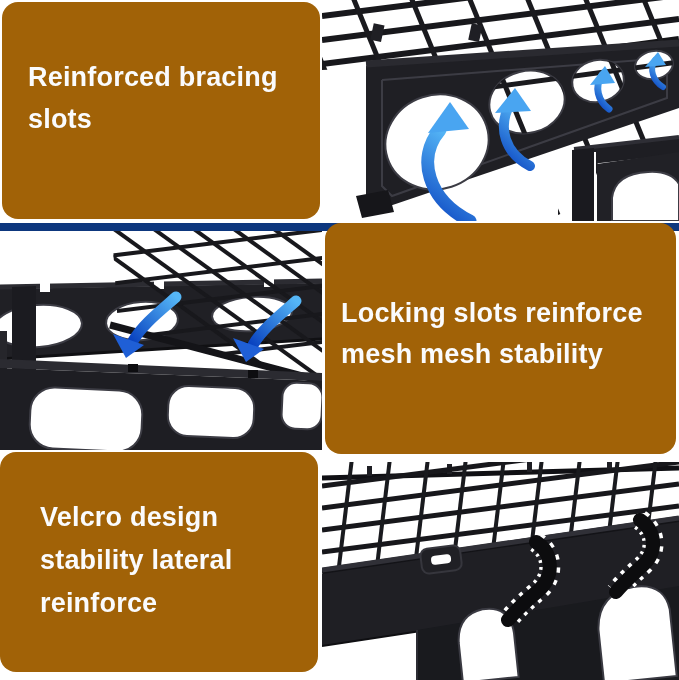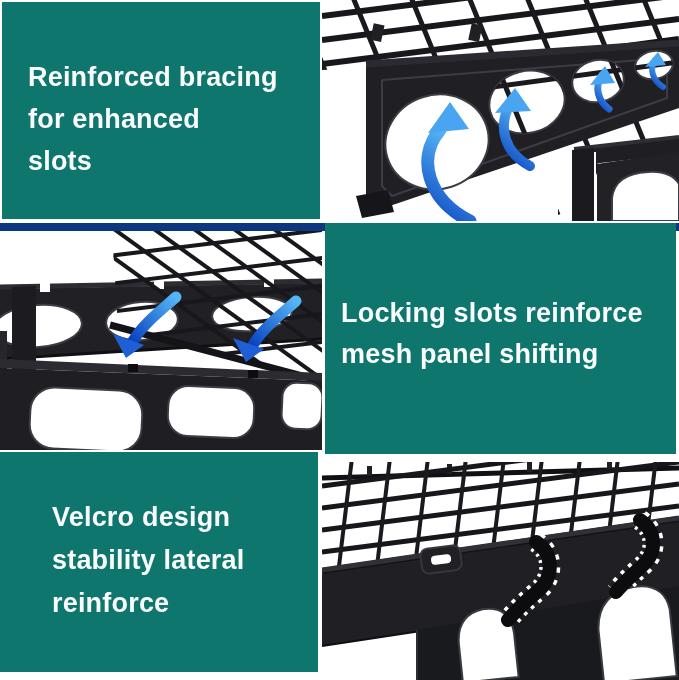--- a/index.html
+++ b/index.html
@@ -1,55 +1,54 @@
 <!DOCTYPE html>
 <html><head>
 <meta charset="utf-8">
 <style>
   html,body{margin:0;padding:0;background:#ffffff;}
   #canvas{
     position:relative;width:679px;height:680px;background:#ffffff;overflow:hidden;
     font-family:"Liberation Sans",sans-serif;
   }
-  .blue-box{position:absolute;background:#0f766e;box-sizing:border-box;}
+  .blue-box{position:absolute;background:#a16207;box-sizing:border-box;border-radius:16px;}
   .blue-band{position:absolute;background:#0d377e;}
   .photo{position:absolute;background:#ffffff;overflow:hidden;}
   .photo svg{display:block;}
   .caption{color:#fafbfd;font-weight:600;letter-spacing:.2px;}
   .caption .ln{white-space:nowrap;}
   #box1{left:2px;top:2px;width:318px;height:217px;}
   #box1 .caption{padding:54px 0 0 26px;font-size:27px;line-height:42px;}
   #box2{left:325px;top:223px;width:351px;height:231px;}
   #box2 .caption{padding:70px 16px 0 16px;font-size:27px;line-height:41px;}
-  #box3{left:0;top:452px;width:318px;height:220px;padding-left:12px;}
+  #box3{left:0;top:452px;width:318px;height:220px;}
   #box3 .caption{padding:44px 0 0 40px;font-size:27px;line-height:43px;}
   #band-mid{left:0;top:223px;width:679px;height:8px;}
   #photo1{left:322px;top:0;width:357px;height:221px;}
   #photo2{left:0;top:231px;width:322px;height:219px;}
   #photo3{left:322px;top:458px;width:357px;height:222px;}
 </style>
 </head>
 <body>
 
 <div id="canvas">
 
   <div id="box1" class="blue-box">
     <div class="caption">
       <div class="ln">Reinforced bracing</div>
-      <div class="ln">for enhanced</div>
       <div class="ln">slots</div>
     </div>
   </div>
 
   <div id="band-mid" class="blue-band"></div>
 
   <div id="box2" class="blue-box">
     <div class="caption">
       <div class="ln">Locking slots reinforce</div>
-      <div class="ln">mesh panel shifting</div>
+      <div class="ln">mesh mesh stability</div>
     </div>
   </div>
 
   <div id="box3" class="blue-box">
     <div class="caption">
       <div class="ln">Velcro design</div>
       <div class="ln">stability lateral</div>
       <div class="ln">reinforce</div>
     </div>
   </div>

